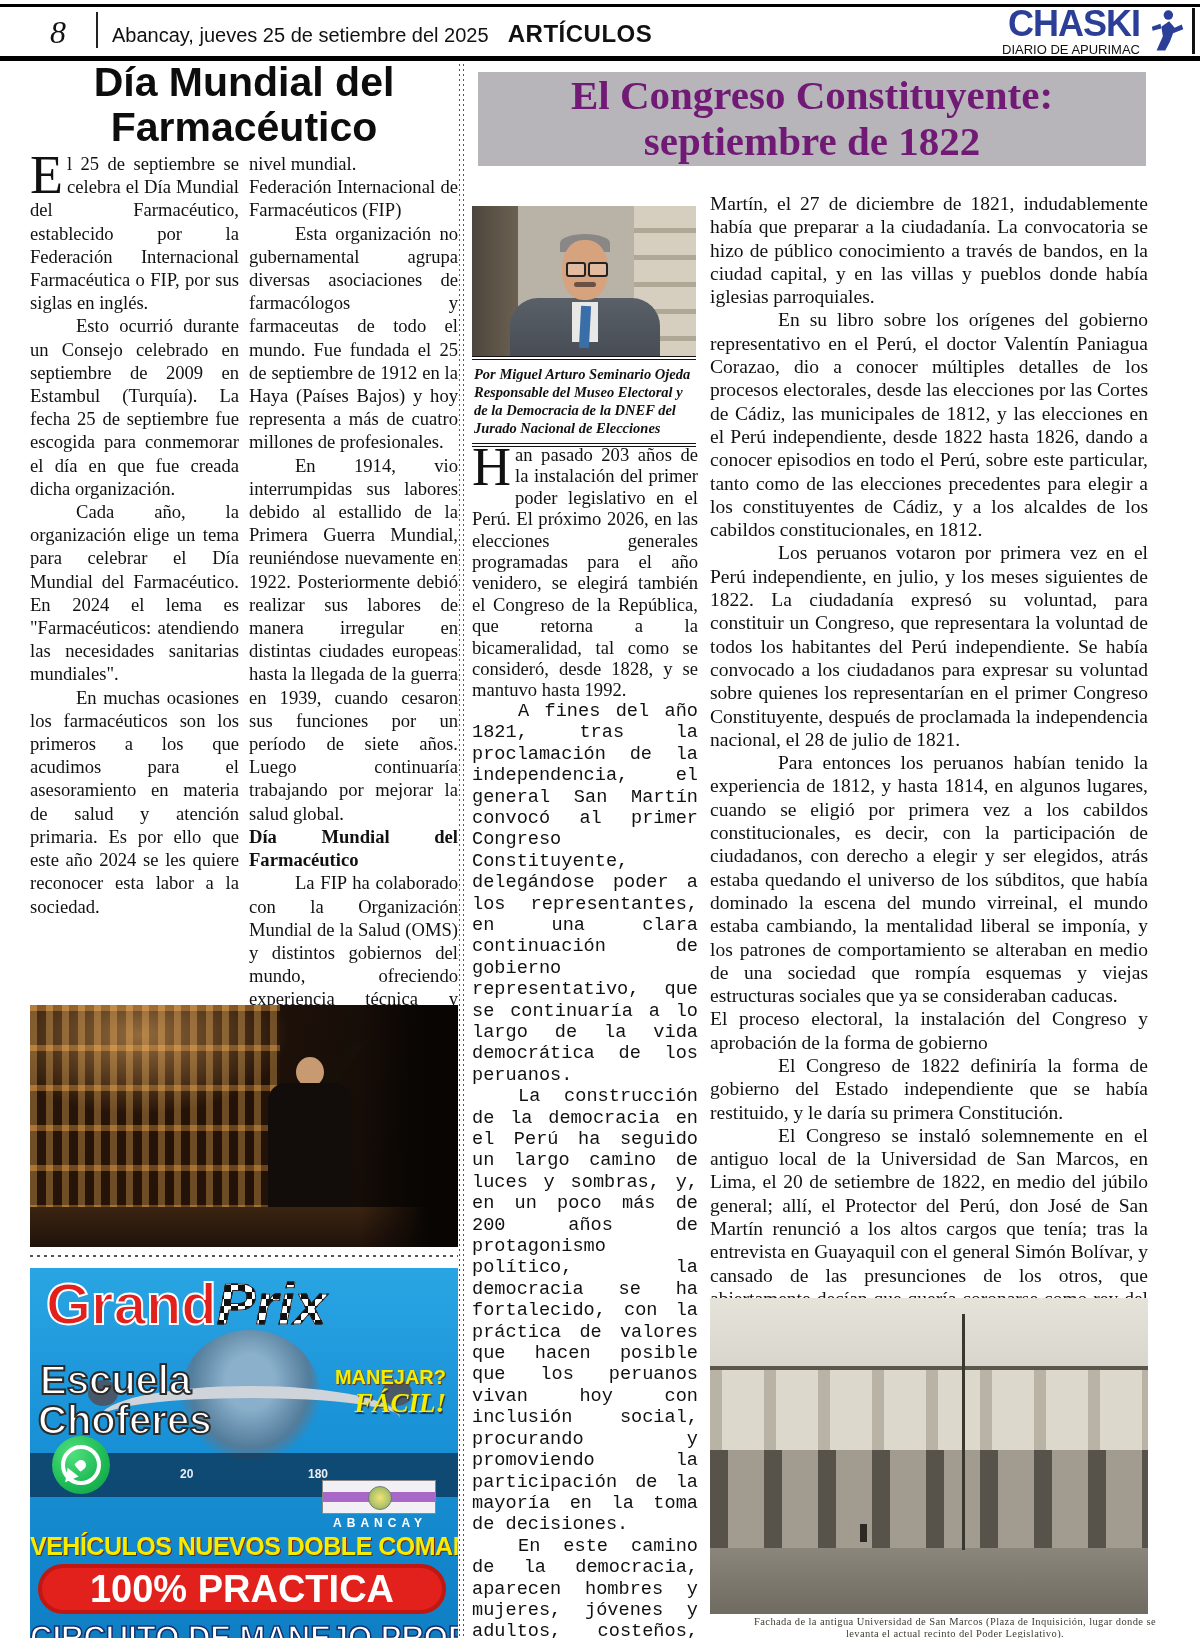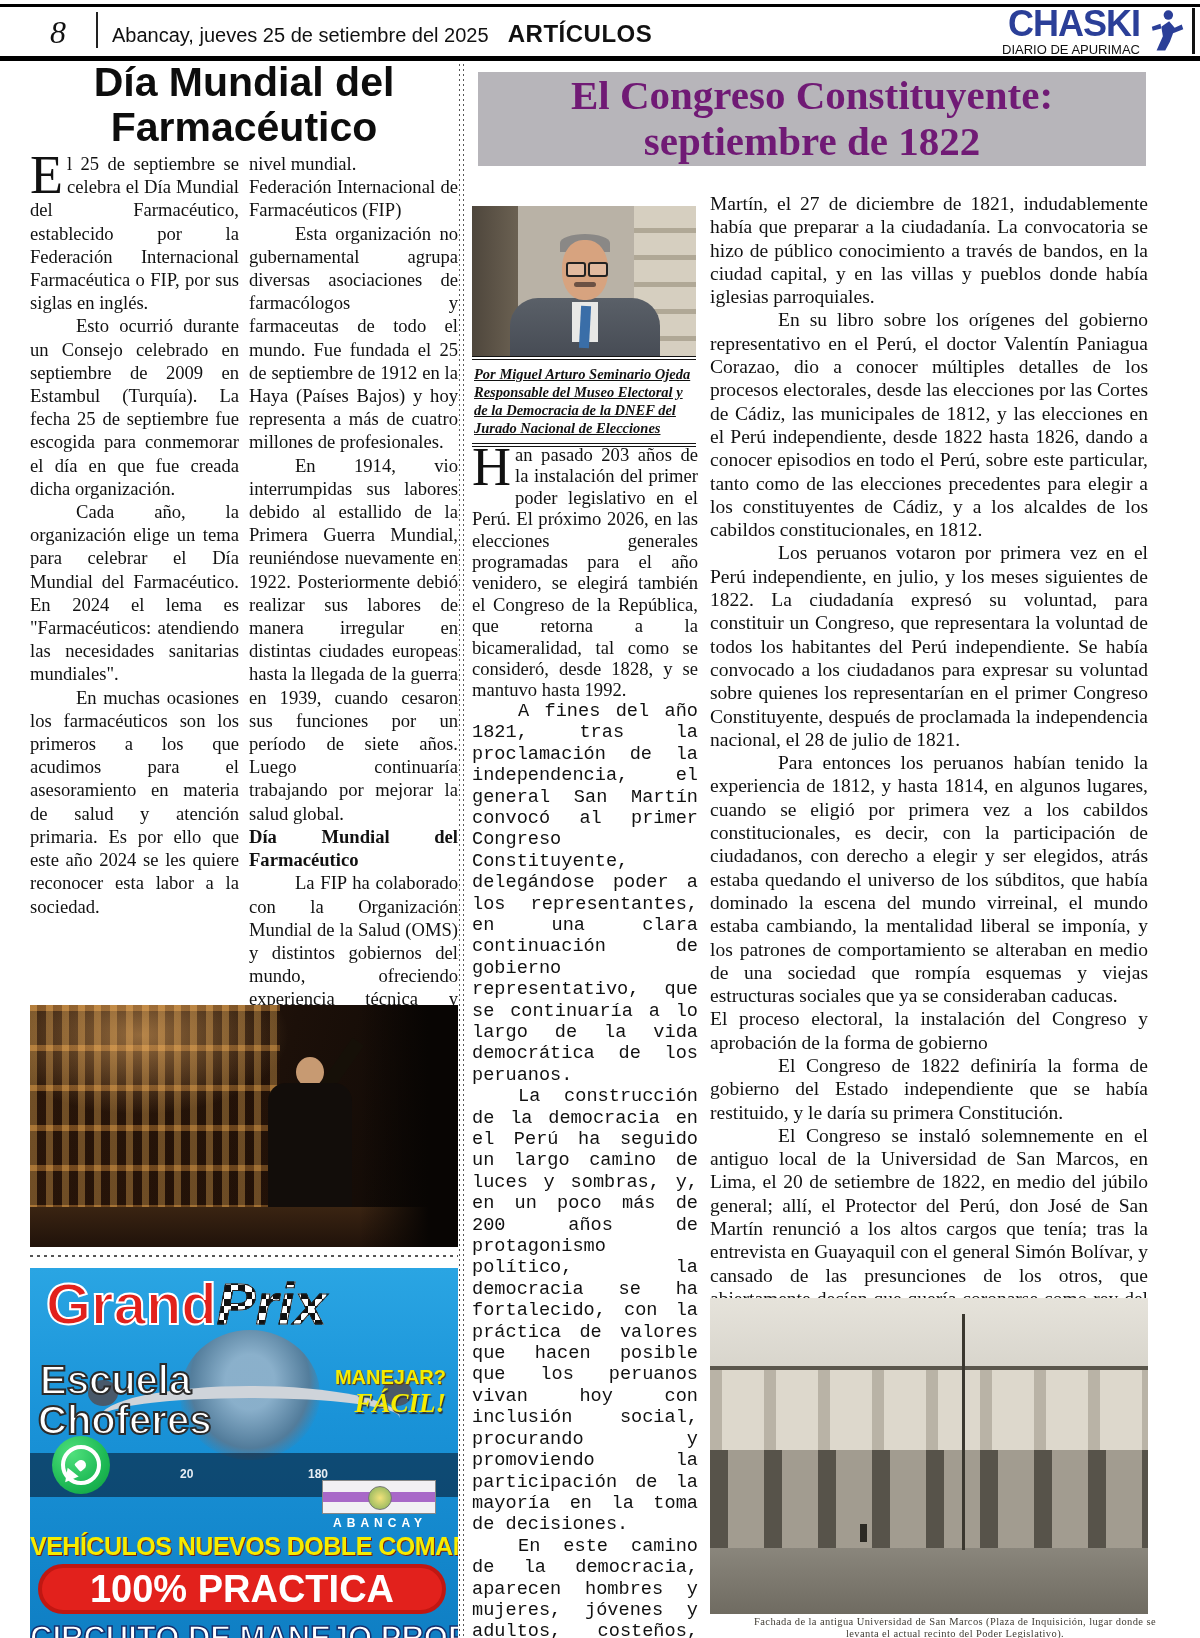--- a/index.html
+++ b/index.html
@@ -91,21 +91,21 @@
   .pt-wallL{left:0;top:0;width:46px;height:150px;background:linear-gradient(90deg,#4e463c,#6b6152);}
   .pt-stone{left:162px;top:0;width:62px;height:150px;background:repeating-linear-gradient(to bottom,#d6cfc0 0 22px,#b0a896 22px 27px);}
   .pt-body{left:38px;top:92px;width:150px;height:58px;border-radius:28px 28px 0 0;background:linear-gradient(#5a6068,#474c55);}
   .pt-shirt{left:100px;top:96px;width:26px;height:40px;background:#e8e8e6;}
   .pt-tie{left:108px;top:100px;width:10px;height:42px;background:#3a6ea8;transform:rotate(3deg);}
   .pt-head{left:90px;top:34px;width:46px;height:60px;border-radius:46%;background:#d7a37f;}
   .pt-hair{left:88px;top:28px;width:50px;height:18px;border-radius:50% 50% 0 0;background:#8a8886;}
   .pt-glass{top:56px;width:16px;height:11px;border:2px solid #222;border-radius:3px;background:rgba(255,255,255,.25);}
   .pt-must{left:102px;top:76px;width:22px;height:5px;border-radius:3px;background:#6b5144;}
   .byline{left:472px;top:356px;width:224px;border-top:4px double #111;border-bottom:4px double #111;
-    padding:5px 2px 6px;font-weight:bold;font-style:italic;font-size:14.5px;line-height:18px;box-sizing:border-box;text-decoration:underline;}
+    padding:5px 2px 6px;font-weight:bold;font-style:italic;font-size:14.5px;line-height:18px;box-sizing:border-box;}
   .ncol{left:472px;top:444px;width:226px;height:1194px;overflow:hidden;}
   .ncol p{margin:0;text-align:justify;font-size:18.6px;line-height:21.4px;overflow-wrap:anywhere;}
   .ncol p.ind{text-indent:46px;font-family:Liberation Mono, monospace;}
   .ncol p.subhead{font-weight:bold;}
   .wcol{left:710px;top:184px;width:438px;height:1108px;overflow:hidden;margin-top:8px;}
   .wcol p{margin:0;text-align:justify;font-size:19.5px;line-height:23.3px;overflow-wrap:anywhere;}
   .wcol p.ind{text-indent:68px;}
 
   
   .photo2{left:710px;top:1298px;width:438px;height:316px;overflow:hidden;background:#cfccc4;}

